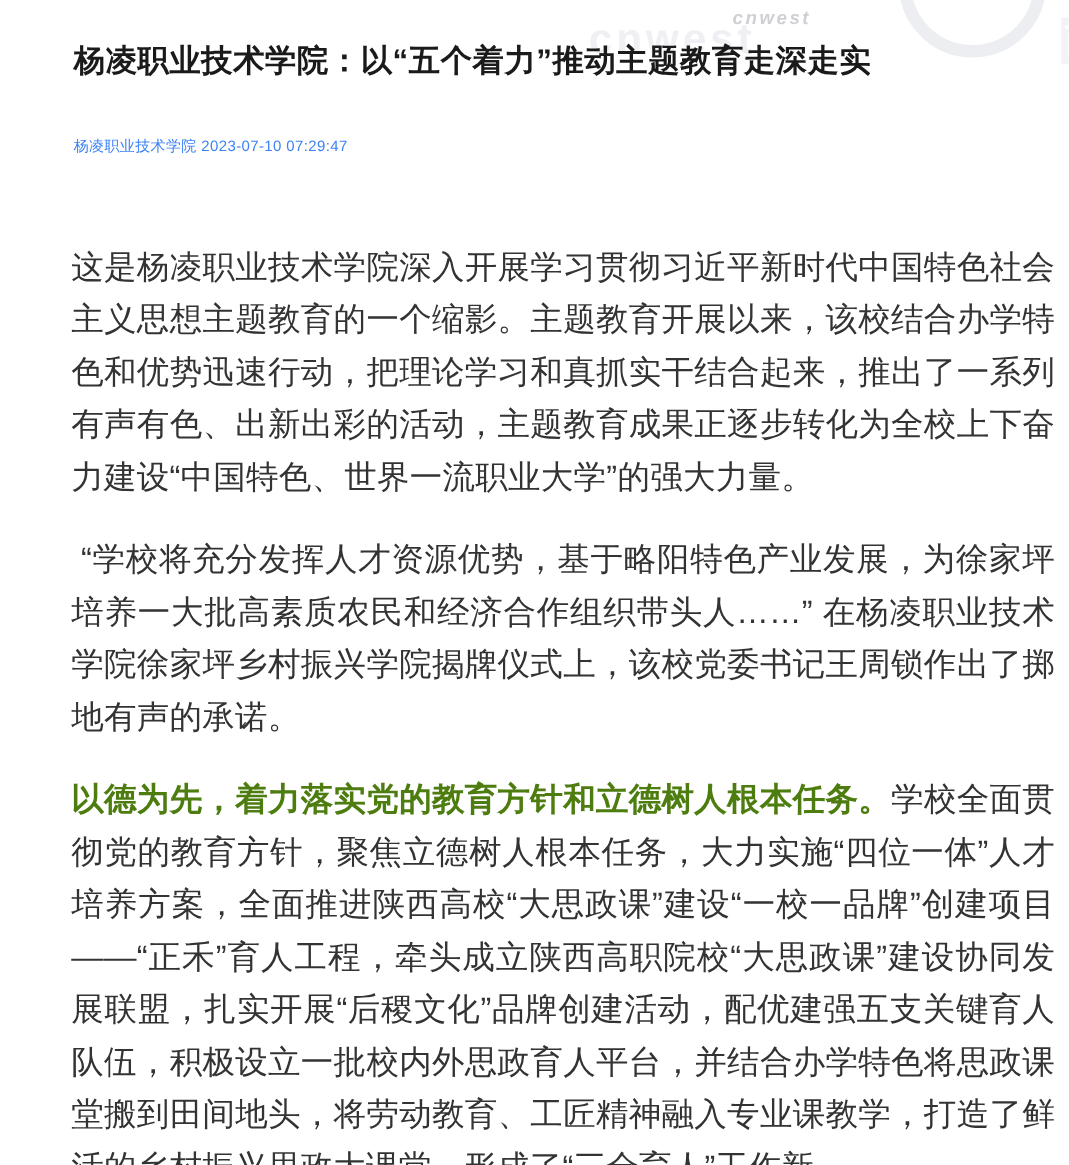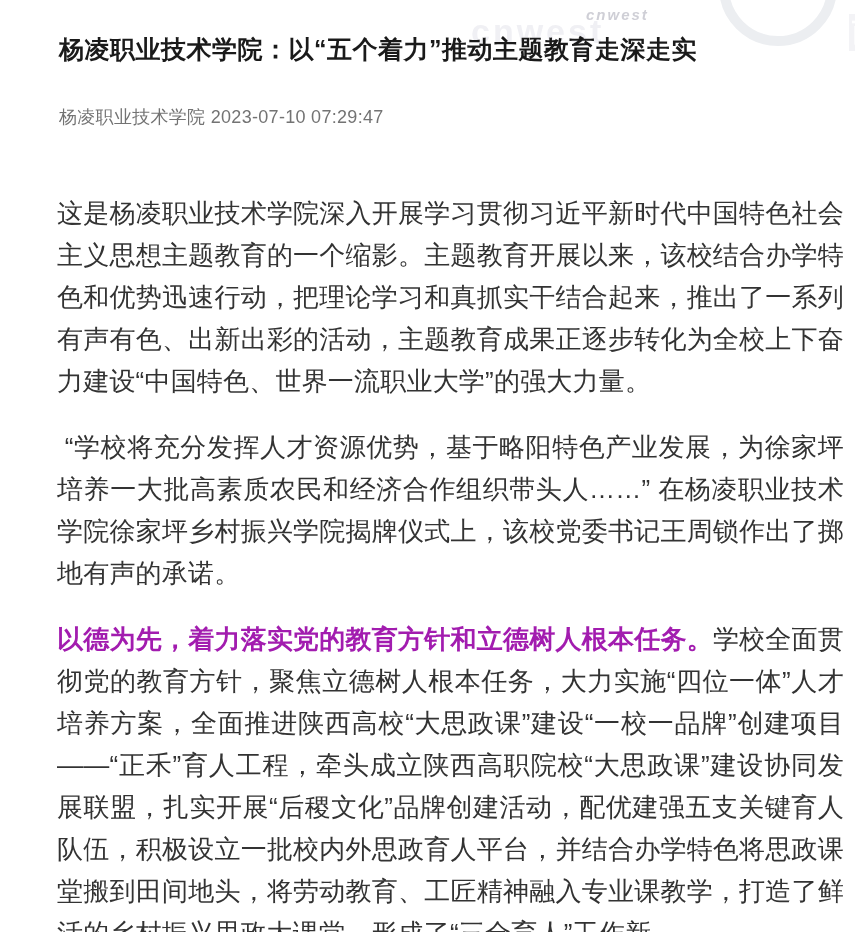--- a/index.html
+++ b/index.html
@@ -71,40 +71,40 @@
   h1.title {
     margin: 30px 0 0 2px;
     font-size: 25px;
     line-height: 38px;
     font-weight: 700;
     color: #1a1a1a;
     letter-spacing: 0.5px;
   }
   .byline {
     margin: 37px 0 0 2px;
-    font-size: 18px;
+    font-size: 12px;
     line-height: 25px;
-    color: #737373;
+    color: #3b82f6;
     letter-spacing: 0.3px;
   }
   .content {
     margin-top: 62px;
   }
   .content p {
     margin: 0 0 24px 0;
     font-size: 26px;
     line-height: 42px;
     color: #333333;
     text-align: justify;
     letter-spacing: 0.2px;
     word-break: break-all;
   }
   .content p .lead-bold {
     font-weight: 700;
-    color: #a21caf;
+    color: #4d7c0f;
   }
 </style>
 </head>
 <body>
 
 <div class="page">
 
   <div class="watermark">
     <span class="wm-word">cnwest</span>
     <span class="wm-shaanxi">cnwest</span>

